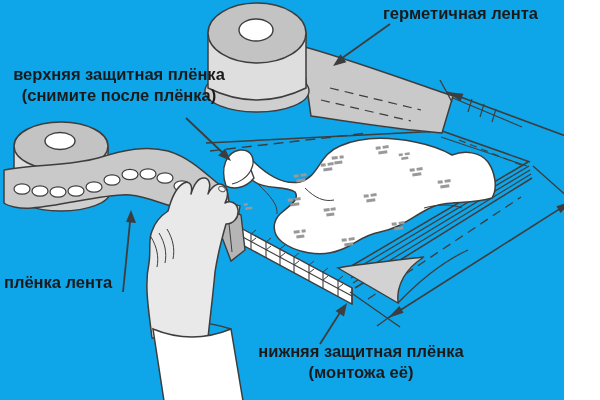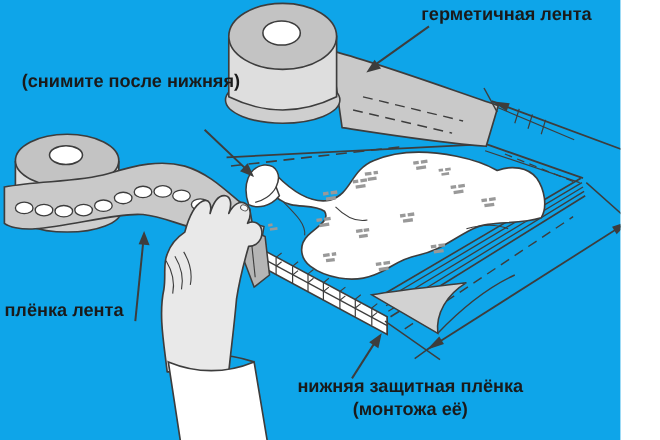--- a/index.html
+++ b/index.html
@@ -259,22 +259,23 @@
   </g>
   <g>
     <path class="ln" stroke-width="1.8" d="M320,344 L341,311"></path>
     <polygon fill="#3d3d3d" points="347,303 344,316.6 335.6,311.1"></polygon>
   </g>
 </svg>
 
   <div class="label" style="left:383px;top:3px;">герметичная лента</div>
 
   <div class="label" style="left:2px;top:64px;width:234px;">
-    <div>(снимите после нижняя)</div>
+    <div>верхняя защитная плёнка</div>
+    <div>(снимите после плёнка)</div>
   </div>
 
   <div class="label" style="left:4px;top:272px;">плёнка лента</div>
 
-  <div class="label" style="left:267px;top:341px;width:212px;">
+  <div class="label" style="left:255px;top:341px;width:212px;">
     <div>нижняя защитная плёнка</div>
     <div>(монтожа её)</div>
   </div>
 </div>
 
 </body></html>

